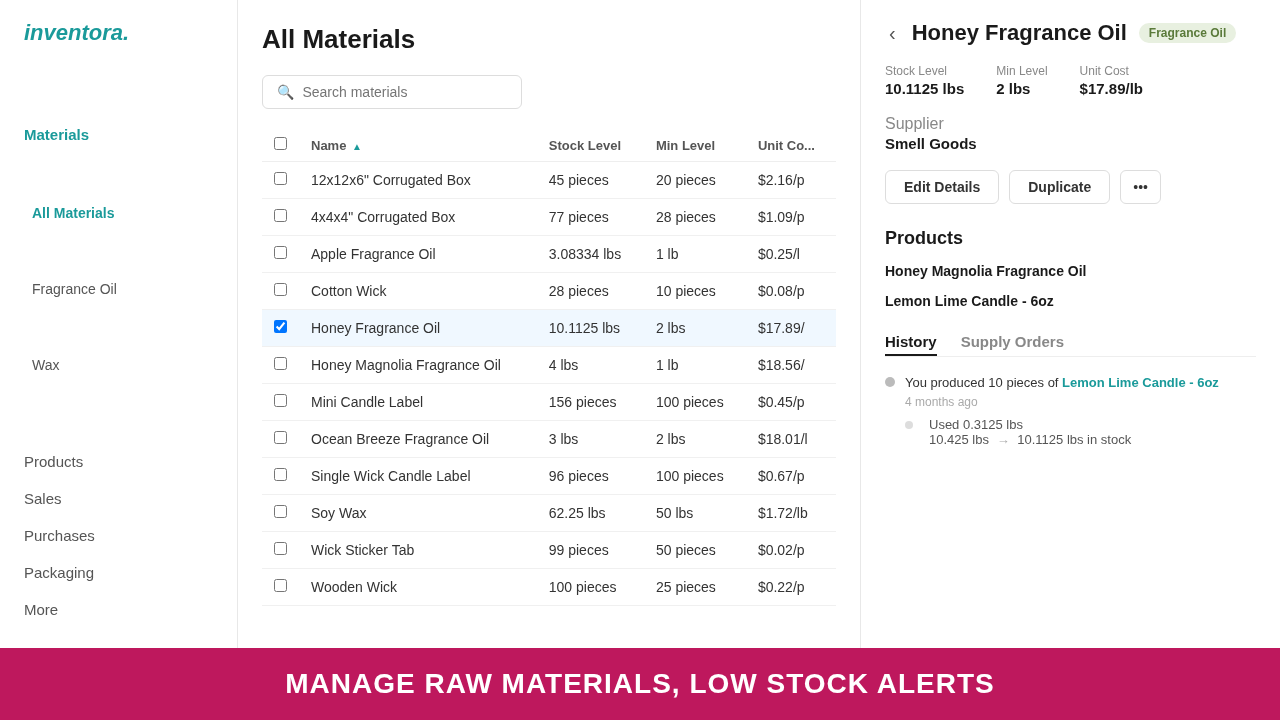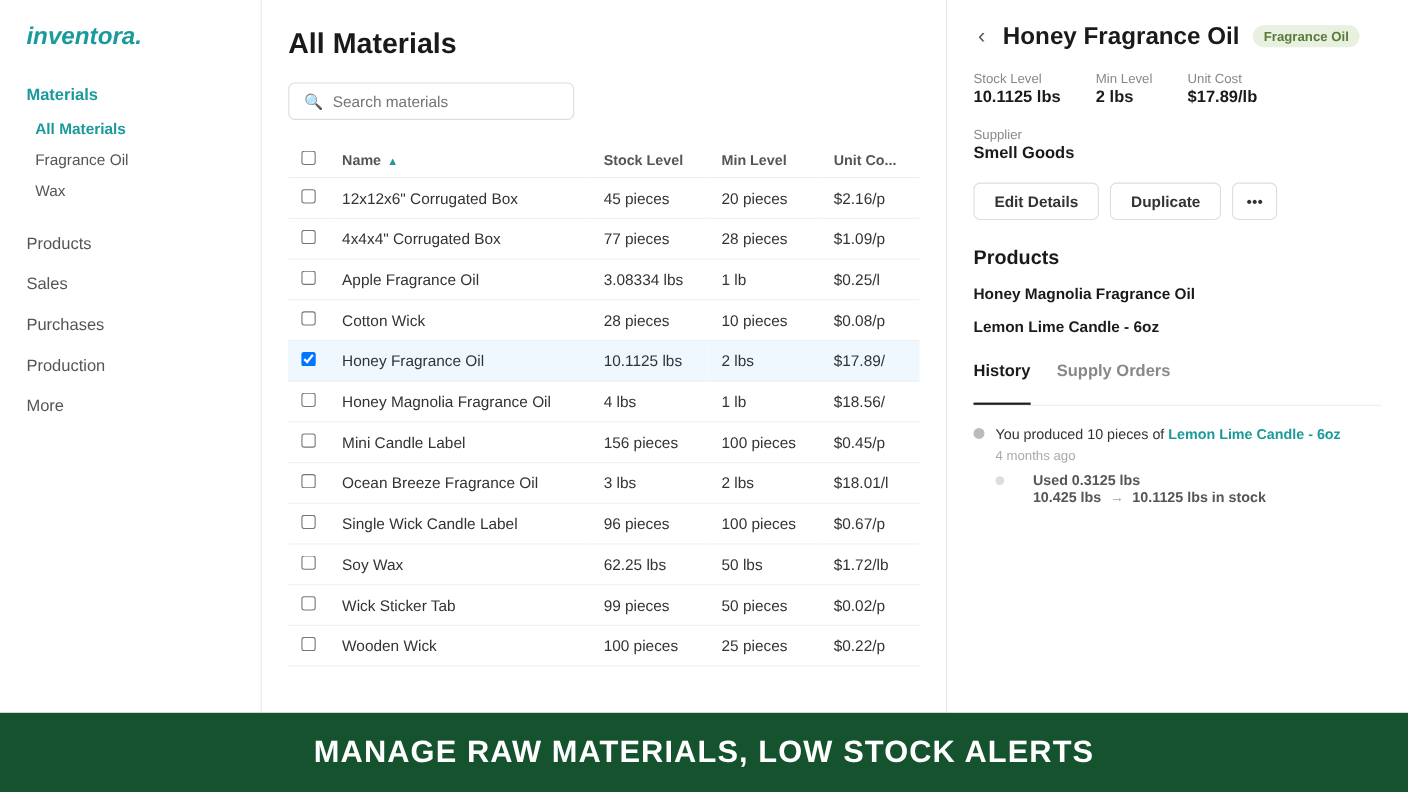--- a/index.html
+++ b/index.html
@@ -1,21 +1,21 @@
 <!DOCTYPE html>
 <html><head>
   <meta charset="utf-8">
   <style>
     * { box-sizing: border-box; margin: 0; padding: 0; }
     body { font-family: -apple-system, BlinkMacSystemFont, 'Segoe UI', sans-serif; display: flex; flex-direction: column; height: 720px; width: 1280px; overflow: hidden; background: #f5f5f5; }
     
     .main-wrapper { display: flex; flex: 1; overflow: hidden; }
     
     
-    .sidebar { width: 238px; background: #fff; border-right: 1px solid #e8e8e8; padding: 20px 0; display: flex; flex-direction: column; flex-shrink: 0; }
+    .sidebar { width: 238px; background: #fff; border-right: 1px solid #e8e8e8; padding: 20px 0; display: flex; flex-direction: column; flex-shrink: 0; justify-content: space-between; }
     .logo { padding: 0 24px 24px; }
     .logo-text { font-size: 22px; font-weight: 700; color: #1a9a9a; font-style: italic; }
     
     .nav-section-label { font-size: 15px; font-weight: 600; color: #1a9a9a; padding: 8px 24px; cursor: pointer; }
     .nav-sub-item { font-size: 14px; padding: 6px 24px 6px 32px; cursor: pointer; color: #555; }
     .nav-sub-item.active { color: #1a9a9a; font-weight: 600; }
     .nav-item { font-size: 15px; padding: 10px 24px; cursor: pointer; color: #555; }
     
     
     .content-area { flex: 1; display: flex; overflow: hidden; background: #fff; }
@@ -42,49 +42,49 @@
     .back-btn { background: none; border: none; cursor: pointer; color: #555; font-size: 20px; padding: 0 4px; }
     .detail-title { font-size: 22px; font-weight: 700; color: #1a1a1a; }
     .category-badge { background: #e8f0e0; color: #5a7a3a; font-size: 12px; font-weight: 600; padding: 3px 10px; border-radius: 12px; white-space: nowrap; }
     
     .detail-stats { display: flex; gap: 32px; margin-bottom: 18px; }
     .stat-block { display: flex; flex-direction: column; gap: 2px; }
     .stat-label { font-size: 12px; color: #888; }
     .stat-value { font-size: 15px; font-weight: 600; color: #1a1a1a; }
     
     .supplier-block { margin-bottom: 18px; }
-    .supplier-label { font-size: 12px; color: #888; margin-bottom: 2px; }
+    .supplier-label { font-size: 16px; color: #888; margin-bottom: 2px; }
     .supplier-name { font-size: 15px; font-weight: 600; color: #1a1a1a; }
     
     .action-buttons { display: flex; gap: 10px; margin-bottom: 24px; }
     .btn-primary { background: #fff; border: 1px solid #ddd; border-radius: 6px; padding: 8px 18px; font-size: 14px; font-weight: 600; cursor: pointer; color: #333; }
     .btn-more { background: #fff; border: 1px solid #ddd; border-radius: 6px; padding: 8px 12px; font-size: 14px; cursor: pointer; color: #333; }
     
     .section-title { font-size: 18px; font-weight: 700; color: #1a1a1a; margin-bottom: 14px; }
     
     .product-item { margin-bottom: 14px; }
     .product-name { font-size: 14px; font-weight: 600; color: #1a1a1a; }
     .product-sub { font-size: 13px; color: #888; }
     
     .tabs-bar { display: flex; gap: 24px; border-bottom: 1px solid #eee; margin-bottom: 16px; margin-top: 24px; }
-    .tab { font-size: 15px; font-weight: 600; color: #888; padding-bottom: 20px; cursor: pointer; border-bottom: 2px solid transparent; }
+    .tab { font-size: 15px; font-weight: 600; color: #888; padding-bottom: 4px; cursor: pointer; border-bottom: 2px solid transparent; }
     .tab.active { color: #1a1a1a; border-bottom: 2px solid #1a1a1a; }
     
     .history-item { display: flex; gap: 10px; margin-bottom: 14px; }
     .history-dot { width: 10px; height: 10px; border-radius: 50%; background: #bbb; margin-top: 4px; flex-shrink: 0; }
     .history-text { font-size: 13px; color: #333; line-height: 1.5; }
     .history-link { color: #1a9a9a; font-weight: 600; text-decoration: none; }
     .history-time { font-size: 12px; color: #aaa; margin-top: 2px; }
-    .history-sub { margin-top: 8px; display: flex; gap: 26px; font-weight: bold; }
+    .history-sub { margin-top: 8px; display: flex; gap: 16px; }
     .history-sub-dot { width: 8px; height: 8px; border-radius: 50%; background: #ddd; margin-top: 4px; flex-shrink: 0; }
     .history-sub-text { font-size: 13px; color: #555; }
     .arrow-right { color: #aaa; margin: 0 4px; }
     
     
-    .bottom-banner { height: 72px; background: #14532d; display: flex; align-items: center; justify-content: center; }
+    .bottom-banner { height: 72px; background: #be185d; display: flex; align-items: center; justify-content: center; }
     .banner-text { color: #fff; font-size: 28px; font-weight: 900; letter-spacing: 1px; text-transform: uppercase; }
   </style>
 </head>
 <body>
 
 <div class="main-wrapper">
 
   <div class="sidebar">
     <div class="logo">
       <span class="logo-text">inventora.</span>
@@ -93,21 +93,21 @@
     <div class="nav-section-label">Materials</div>
 
     <div class="nav-sub-item active">All Materials</div>
     <div class="nav-sub-item">Fragrance Oil</div>
     <div class="nav-sub-item">Wax</div>
 
     <div style="margin-top: 16px;">
       <div class="nav-item">Products</div>
       <div class="nav-item">Sales</div>
       <div class="nav-item">Purchases</div>
-      <div class="nav-item">Production</div>
+      <div class="nav-item">Packaging</div>
       <div class="nav-item">More</div>
     </div>
   </div>
 
   <div class="content-area">
 
     <div class="materials-list">
       <h1 class="page-title">All Materials</h1>
 
       <div class="search-bar">

